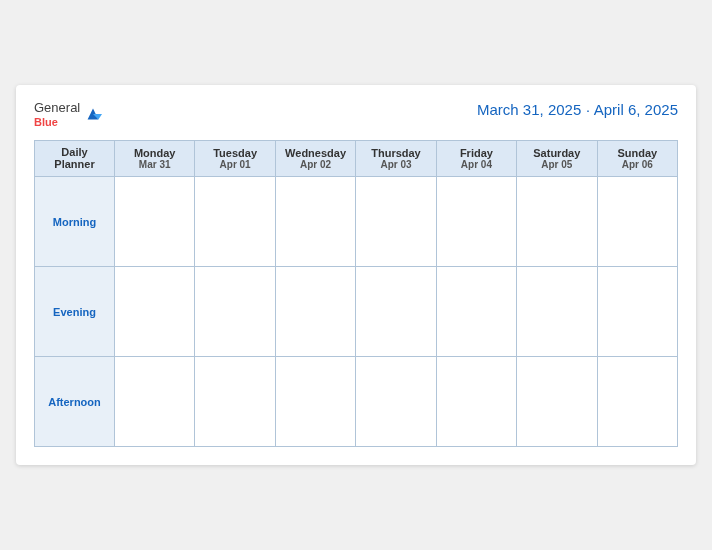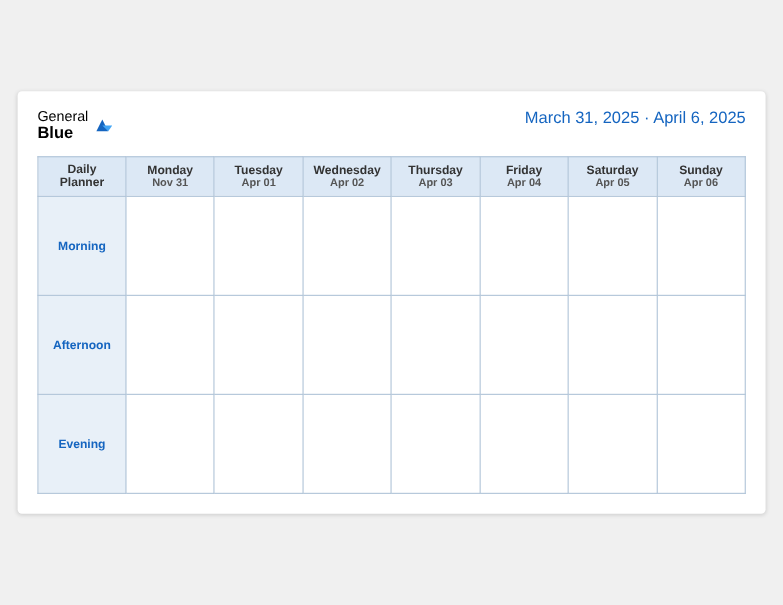--- a/index.html
+++ b/index.html
@@ -36,27 +36,27 @@
     }
 
     .logo-text {
       display: flex;
       flex-direction: column;
       line-height: 1.1;
     }
 
     .logo-general {
       font-size: 13px;
-      color: #000000;
+      color: #404040;
       font-weight: normal;
     }
 
     .logo-blue {
-      font-size: 15px;
-      color: #000000;
+      font-size: 11px;
+      color: #ef4444;
       font-weight: bold;
     }
 
     .logo-icon {
       width: 18px;
       height: 18px;
     }
 
     .header-title {
       text-align: right;
@@ -168,21 +168,21 @@
 
   <table class="planner-table">
     <thead>
       <tr>
         <th class="th-label col-label">
           <span class="col-title">Daily</span>
           <span class="col-title">Planner</span>
         </th>
         <th class="th-day col-day">
           <span class="day-name">Monday</span>
-          <span class="day-date">Nov 31</span>
+          <span class="day-date">Mar 31</span>
         </th>
         <th class="th-day col-day">
           <span class="day-name">Tuesday</span>
           <span class="day-date">Apr 01</span>
         </th>
         <th class="th-day col-day">
           <span class="day-name">Wednesday</span>
           <span class="day-date">Apr 02</span>
         </th>
         <th class="th-day col-day">
@@ -211,33 +211,33 @@
         <td class="content-cell"></td>
         <td class="content-cell"></td>
         <td class="content-cell"></td>
         <td class="content-cell"></td>
         <td class="content-cell"></td>
         <td class="content-cell"></td>
         <td class="content-cell"></td>
       </tr>
       <tr>
         <td class="row-label-cell">
+          <span class="period-label">Evening</span>
+        </td>
+        <td class="content-cell"></td>
+        <td class="content-cell"></td>
+        <td class="content-cell"></td>
+        <td class="content-cell"></td>
+        <td class="content-cell"></td>
+        <td class="content-cell"></td>
+        <td class="content-cell"></td>
+      </tr>
+      <tr>
+        <td class="row-label-cell">
           <span class="period-label">Afternoon</span>
-        </td>
-        <td class="content-cell"></td>
-        <td class="content-cell"></td>
-        <td class="content-cell"></td>
-        <td class="content-cell"></td>
-        <td class="content-cell"></td>
-        <td class="content-cell"></td>
-        <td class="content-cell"></td>
-      </tr>
-      <tr>
-        <td class="row-label-cell">
-          <span class="period-label">Evening</span>
         </td>
         <td class="content-cell"></td>
         <td class="content-cell"></td>
         <td class="content-cell"></td>
         <td class="content-cell"></td>
         <td class="content-cell"></td>
         <td class="content-cell"></td>
         <td class="content-cell"></td>
       </tr>
     </tbody>

